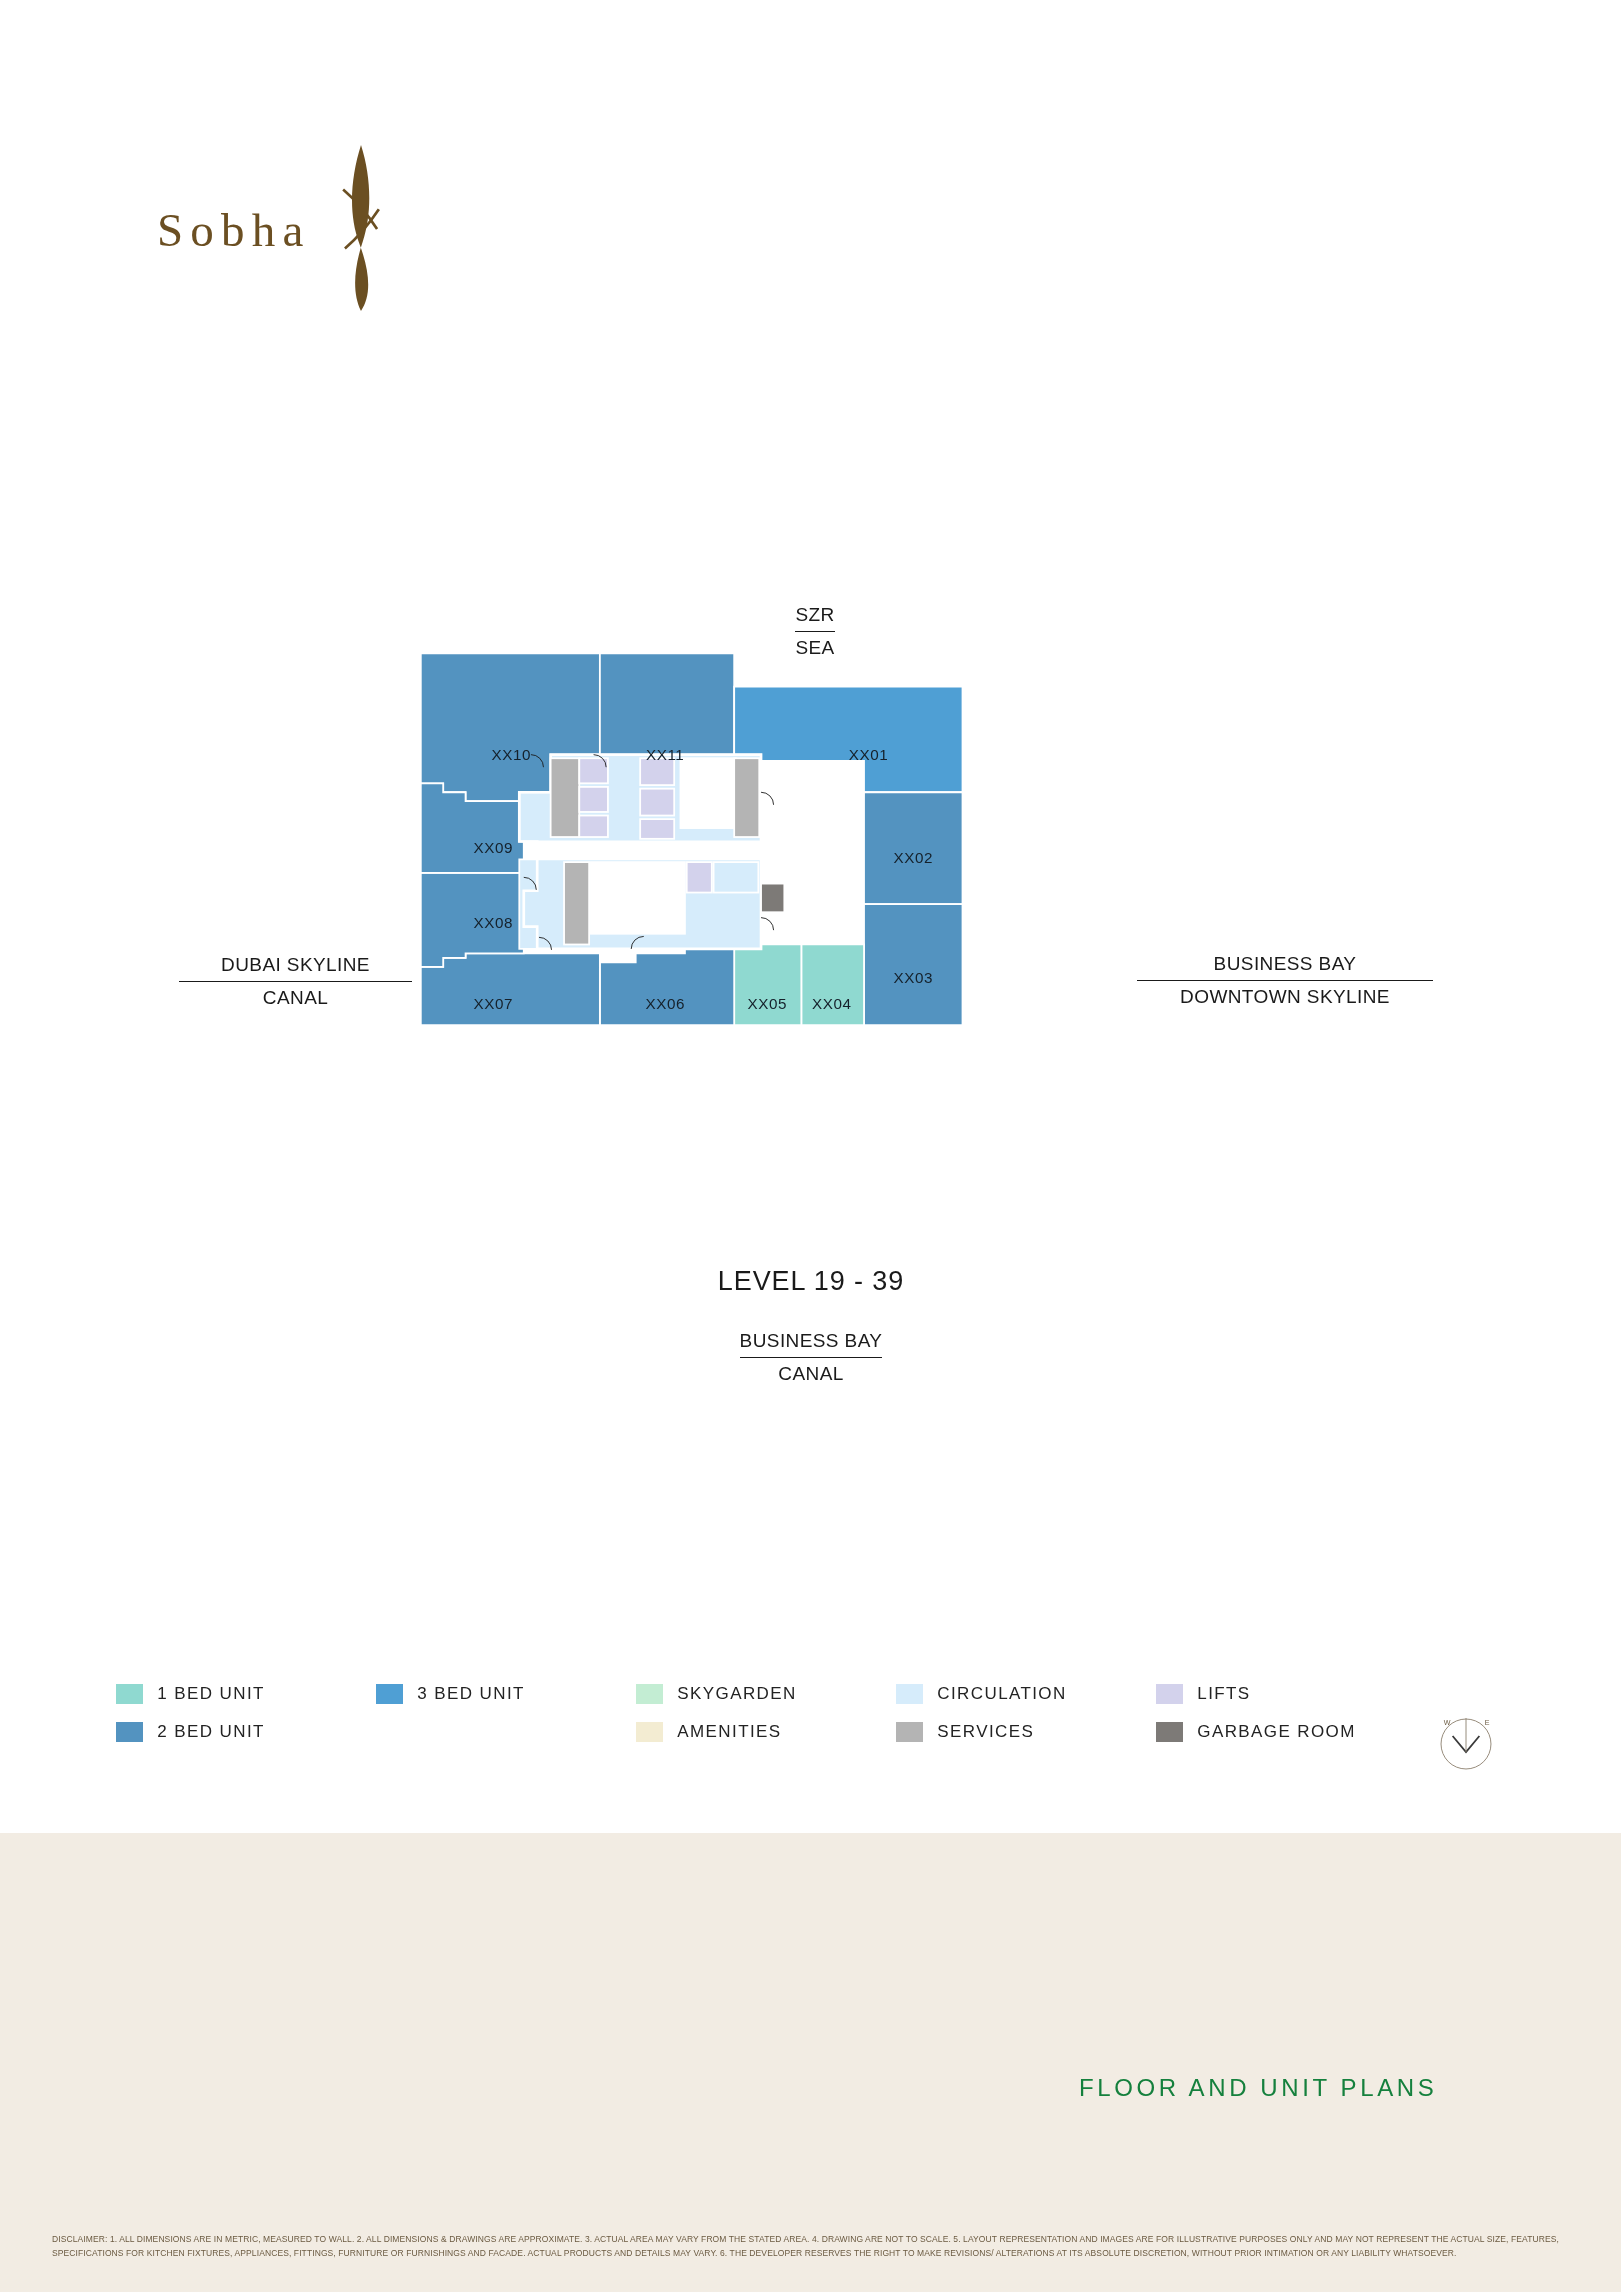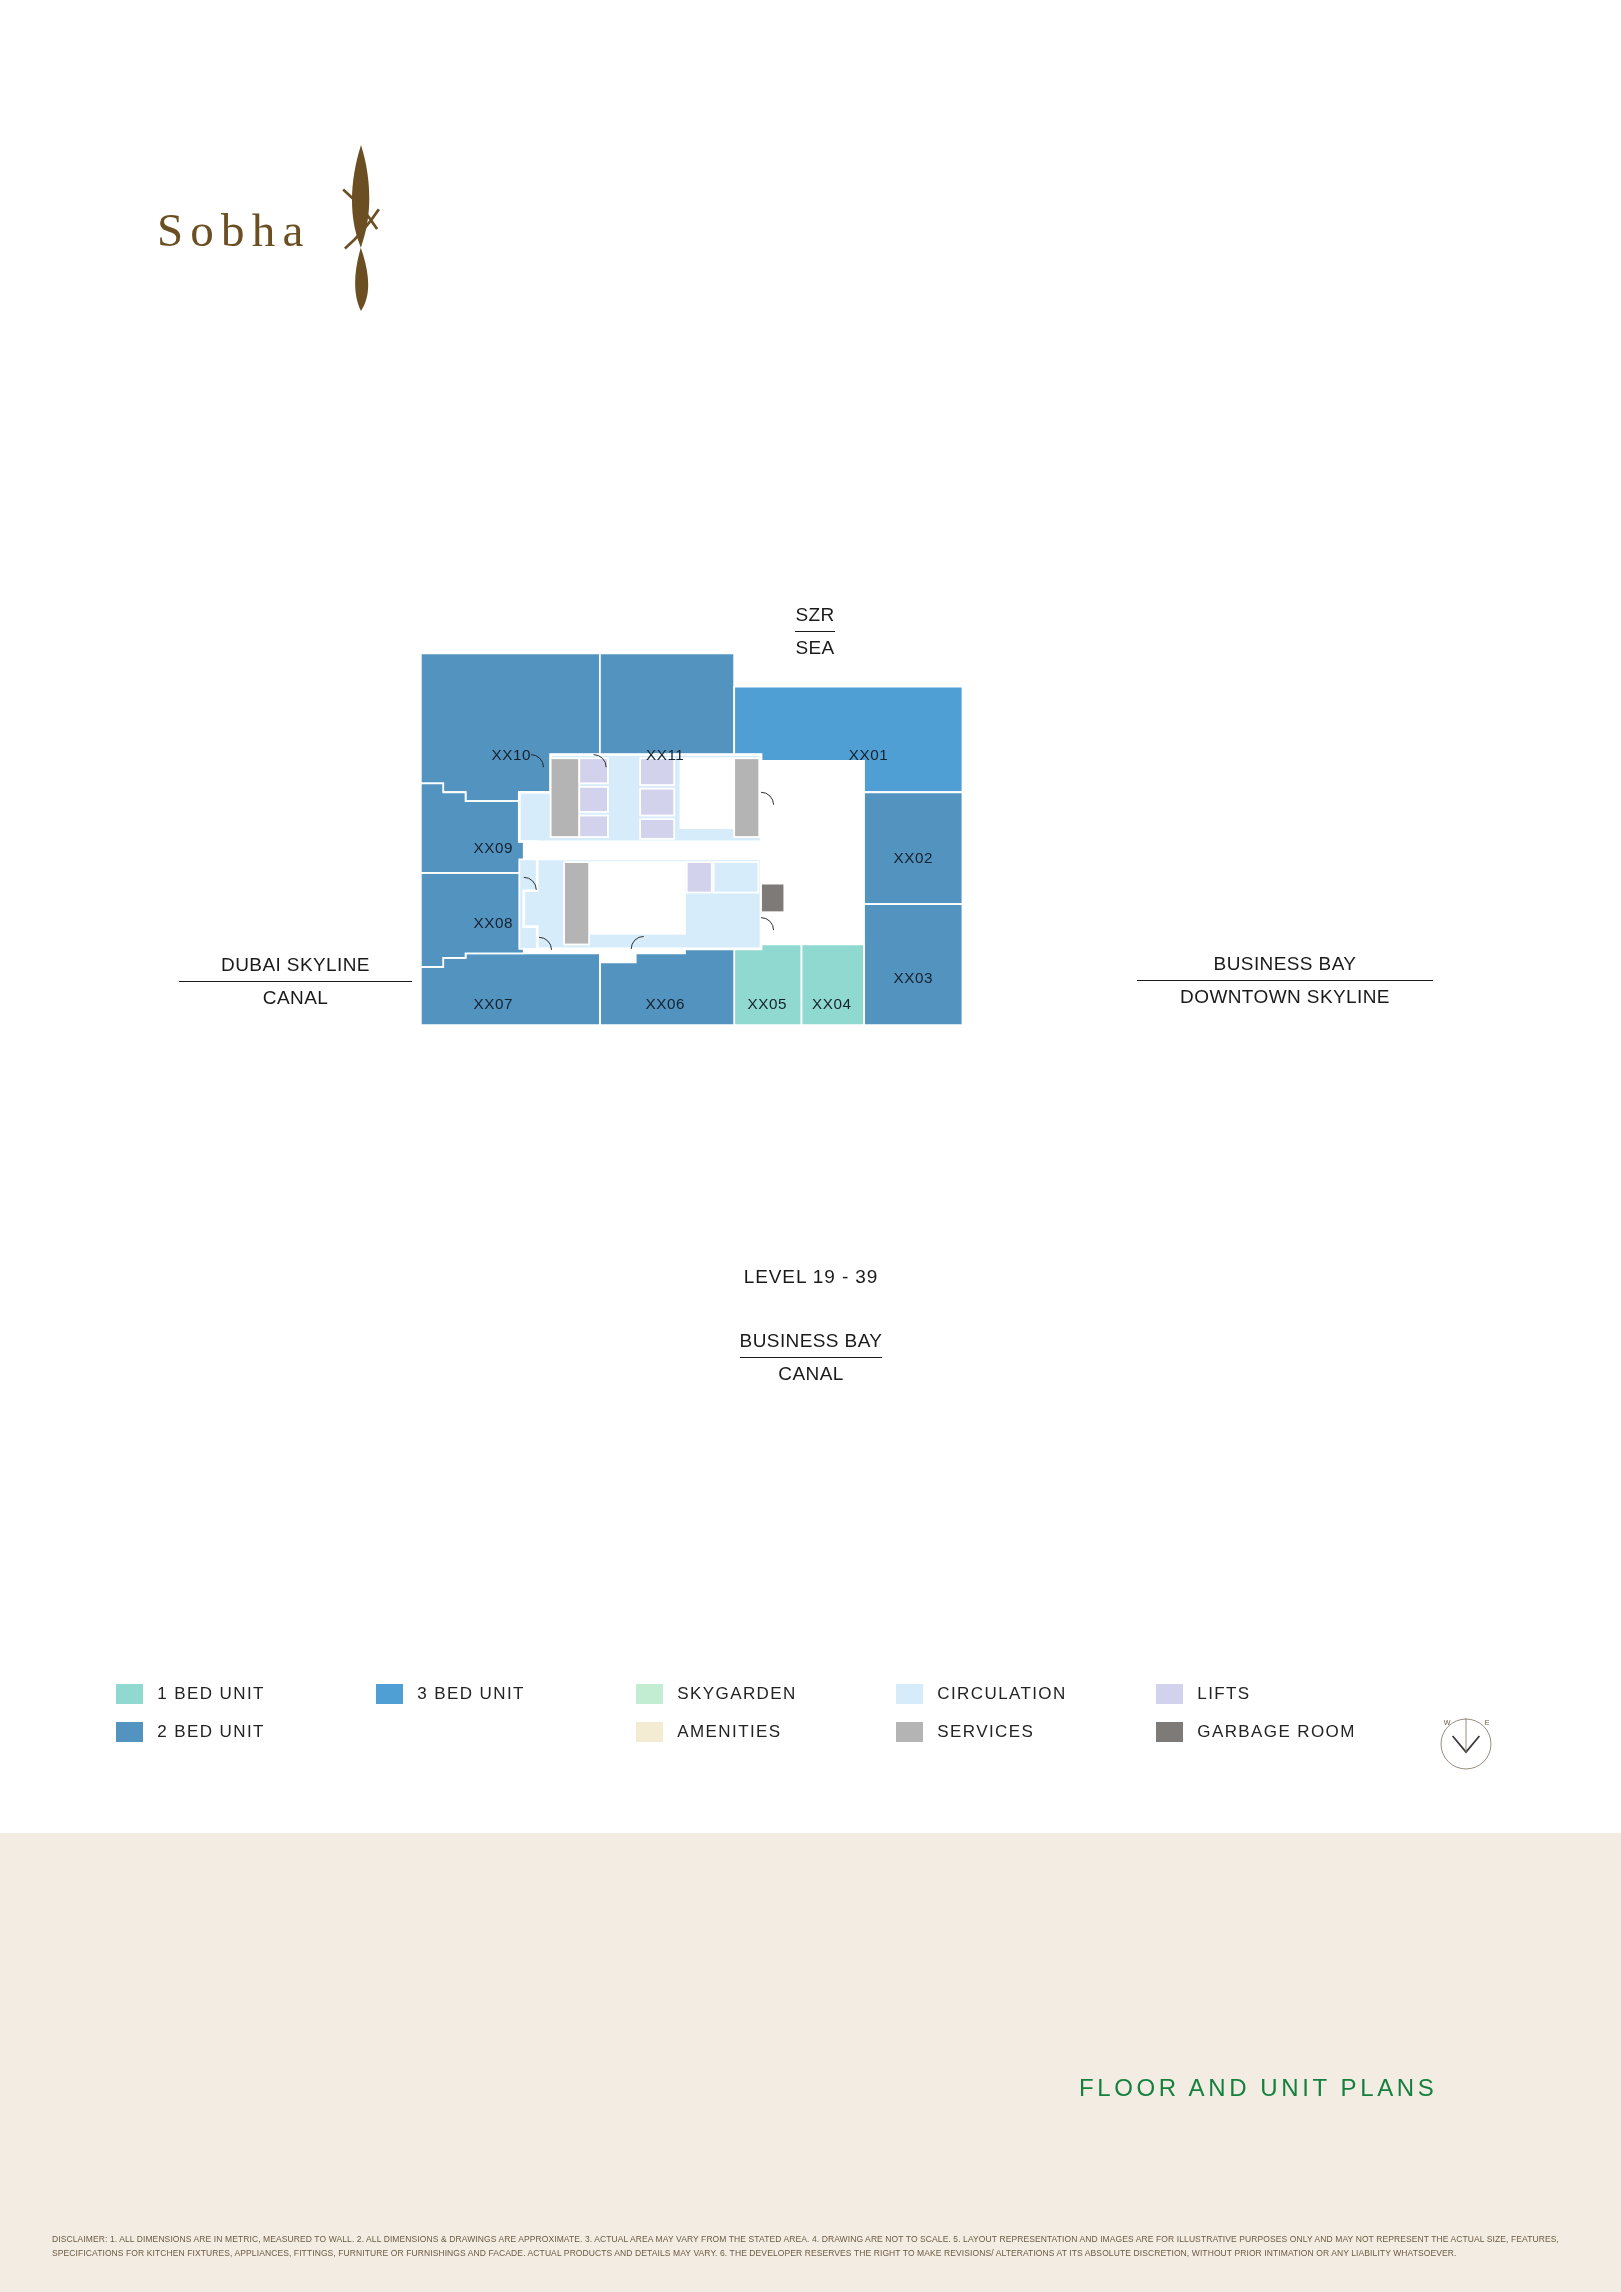--- a/index.html
+++ b/index.html
@@ -53,21 +53,21 @@
 
   
   #orient-bottom { left: 0; right: 0; top: 1325px; }
   #orient-bottom .inner { display: inline-block; }
 
   .level-title {
     position: absolute;
     left: 0; right: 0;
     top: 1266px;
     text-align: center;
-    font-size: 19px;
+    font-size: 27px;
     letter-spacing: 0.9px;
   }
 
   
   .plan {
     position: absolute;
     left: 416px;
     top: 649px;
     width: 708px;
     height: 582px;

